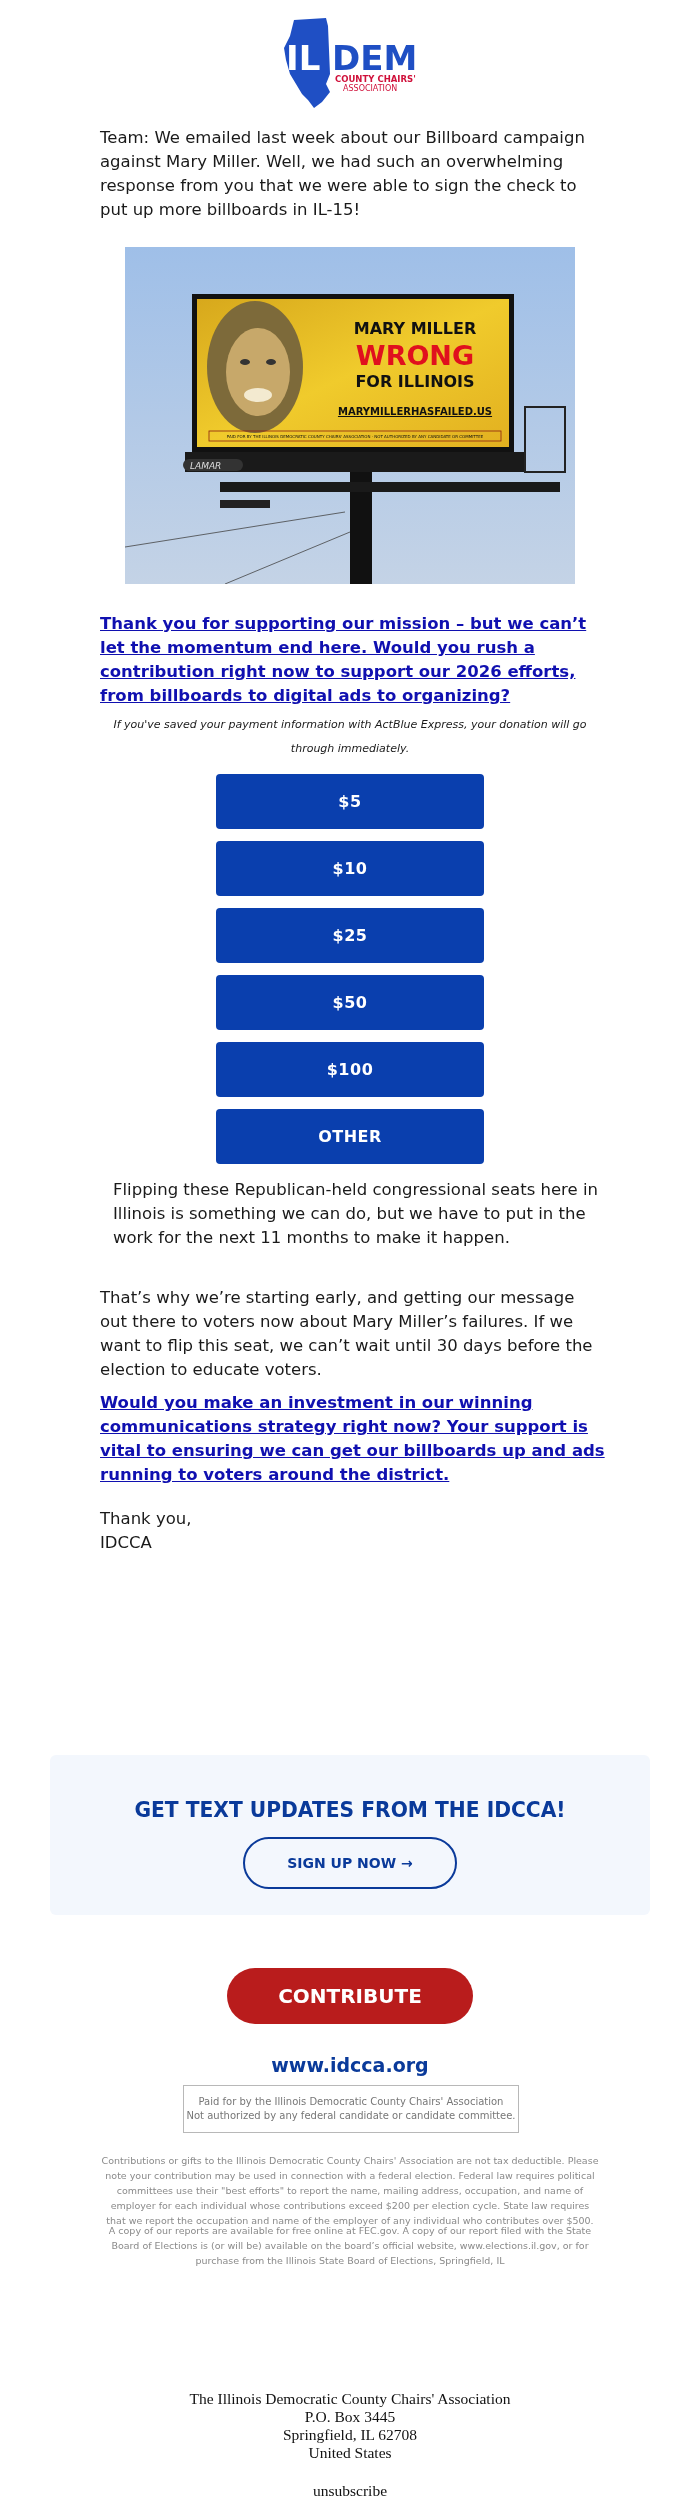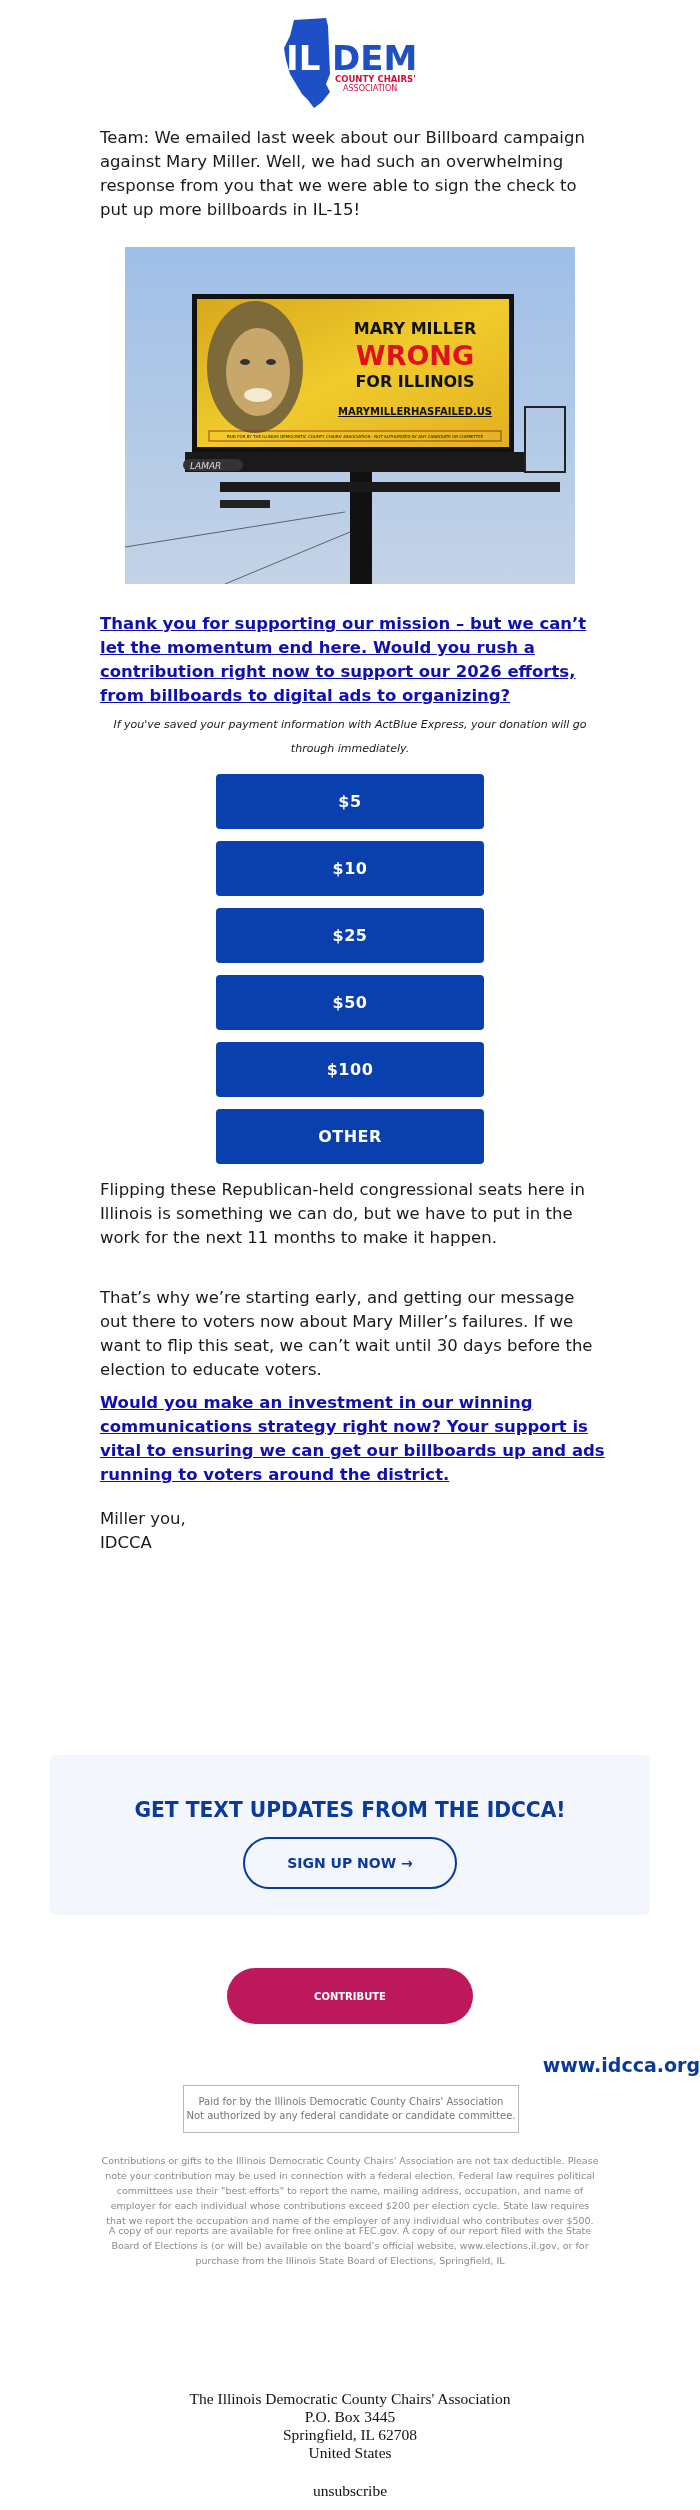--- a/index.html
+++ b/index.html
@@ -22,41 +22,41 @@
 
   .note { position: absolute; left: 90px; width: 520px; top: 713px; text-align: center;
           font-style: italic; font-size: 11px; line-height: 24px; color: #1a1a1a; }
 
   .donate-list { position: absolute; left: 216px; top: 774px; width: 268px; }
   .donate-btn { display: flex; align-items: center; justify-content: center;
                 width: 268px; height: 55px; margin-bottom: 12px; background: #0a3fae;
                 border-radius: 4px; color: #ffffff; font-family: "DejaVu Sans", sans-serif;
                 font-weight: bold; font-size: 16px; letter-spacing: 0.5px; cursor: pointer; }
 
-  .p1 { top: 1178px; }
+  .p1 { top: 1178px; margin-left: 13px; }
   .p2 { top: 1286px; }
 
   .signoff { position: absolute; left: 100px; top: 1507px; font-size: 16.5px; line-height: 24px; color: #1a1a1a; }
 
   .text-updates { position: absolute; left: 50px; top: 1755px; width: 600px; height: 160px;
                   background: #f3f7fd; border-radius: 6px; }
   .text-updates h2 { margin: 0; position: absolute; top: 42px; left: 0; width: 600px; text-align: center;
                      color: #0a3a9a; font-size: 22px; font-weight: bold; font-family: "DejaVu Sans", sans-serif;
                      transform: scaleX(0.92); }
   .signup-btn { position: absolute; left: 193px; top: 82px; width: 210px; height: 48px;
                 border: 2px solid #0a3a9a; border-radius: 26px; background: transparent;
                 display: flex; align-items: center; justify-content: center;
                 color: #0a3a9a; font-size: 14px; font-weight: bold; cursor: pointer; }
 
   .contribute-btn { position: absolute; left: 227px; top: 1968px; width: 246px; height: 56px;
-                    background: #be185d; border-radius: 28px; color: #ffffff;
+                    background: #b91c1c; border-radius: 28px; color: #ffffff;
                     display: flex; align-items: center; justify-content: center;
-                    font-size: 10px; font-weight: bold; cursor: pointer; }
+                    font-size: 20px; font-weight: bold; cursor: pointer; }
 
-  .site-link { position: absolute; left: 0; width: 700px; top: 2054px; text-align: right;
+  .site-link { position: absolute; left: 0; width: 700px; top: 2054px; text-align: center;
                color: #0a3a9a; font-weight: bold; font-size: 19px; cursor: pointer; }
 
   .paid-box { position: absolute; left: 183px; top: 2085px; width: 334px; height: 46px;
               border: 1px solid #b8b8b8; text-align: center; font-size: 10px; line-height: 14px;
               color: #777777; display: flex; flex-direction: column; justify-content: center; }
 
   .disclaimer { position: absolute; left: 100px; width: 500px; text-align: center; font-size: 9.5px;
                 line-height: 15px; color: #8a8a8a; }
   .d1 { top: 2153px; }
   .d2 { top: 2223px; }
@@ -137,21 +137,21 @@
   <div class="donate-btn">$100</div>
   <div class="donate-btn">OTHER</div>
 </div>
 
 <div class="body-text p1">Flipping these Republican-held congressional seats here in Illinois is something we can do, but we have to put in the work for the next 11 months to make it happen.</div>
 <div class="body-text p2">That’s why we’re starting early, and getting our message out there to voters now about Mary Miller’s failures. If we want to flip this seat, we can’t wait until 30 days before the election to educate voters.</div>
 
 <a class="cta-link cta2">Would you make an investment in our winning communications strategy right now? Your support is vital to ensuring we can get our billboards up and ads running to voters around the district.</a>
 
 <div class="signoff">
-  <div>Miller you,</div>
+  <div>Thank you,</div>
   <div>IDCCA</div>
 </div>
 
 <div class="text-updates">
   <h2>GET TEXT UPDATES FROM THE IDCCA!</h2>
   <div class="signup-btn">SIGN UP NOW →</div>
 </div>
 
 <div class="contribute-btn">CONTRIBUTE</div>
 

